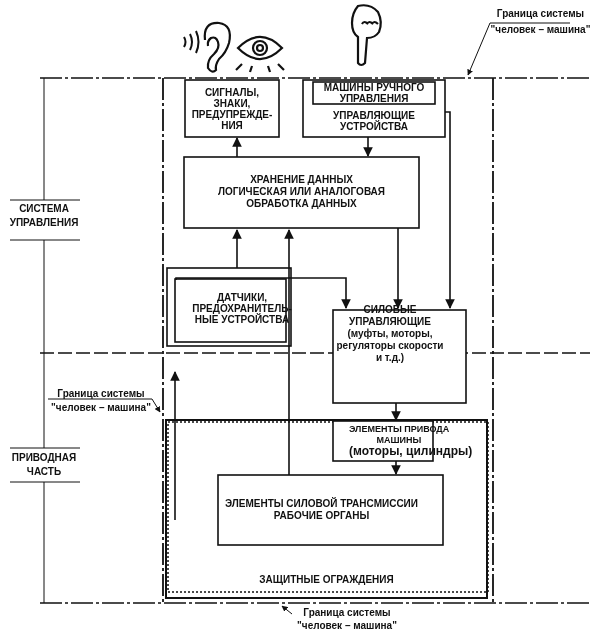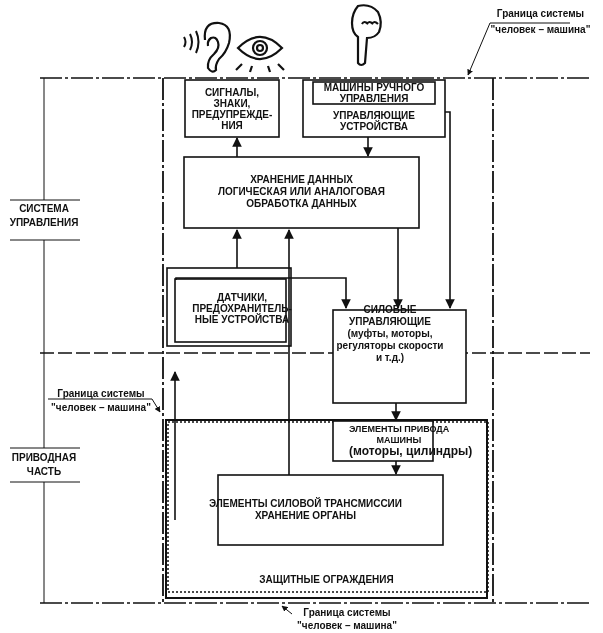--- a/index.html
+++ b/index.html
@@ -154,18 +154,18 @@
   <div>регуляторы скорости</div>
   <div>и т.д.)</div>
 </div>
 
 <div class="lbl small" style="left:333px; top:424px; width:100px;margin-left:16px;">
   <div>ЭЛЕМЕНТЫ ПРИВОДА</div>
   <div>МАШИНЫ</div>
   <div style="font-size:12px;">(моторы, цилиндры)</div>
 </div>
 
-<div class="lbl" style="left:208px; top:498px; width:195px; line-height:12px;">
+<div class="lbl" style="left:224px; top:498px; width:195px; line-height:12px;">
   <div>ЭЛЕМЕНТЫ СИЛОВОЙ ТРАНСМИССИИ</div>
-  <div>ХРАНЕНИЕ ОРГАНЫ</div>
+  <div>РАБОЧИЕ ОРГАНЫ</div>
 </div>
 
 <div class="lbl" style="left:166px; top:574px; width:321px;">ЗАЩИТНЫЕ ОГРАЖДЕНИЯ</div>
 
 </body></html>

